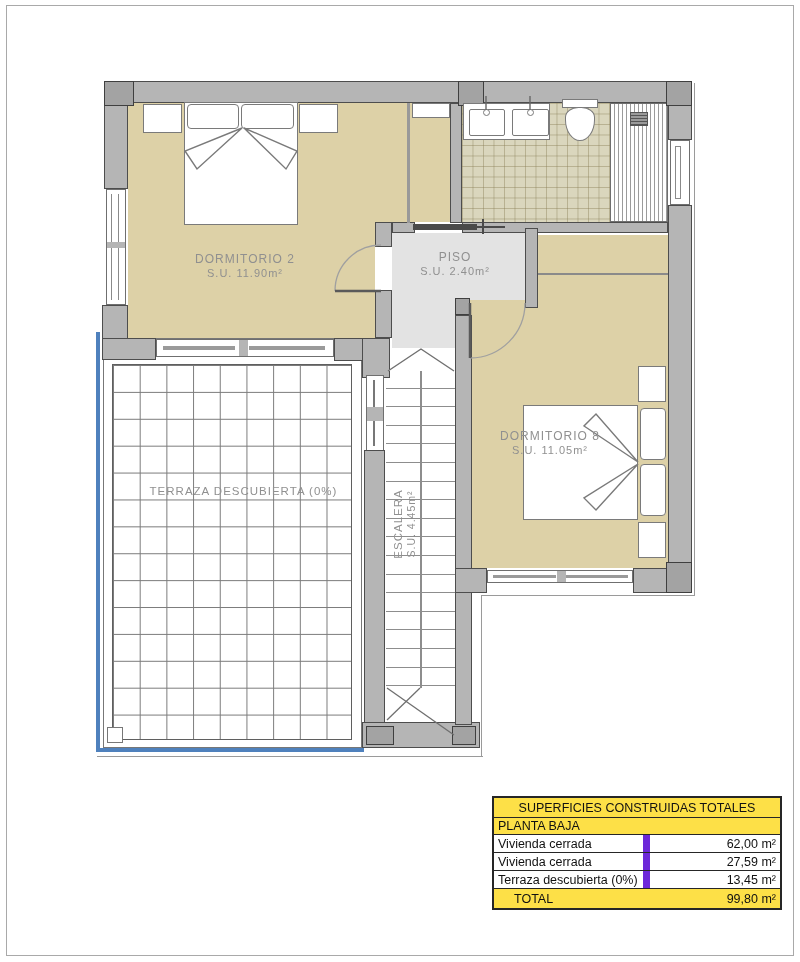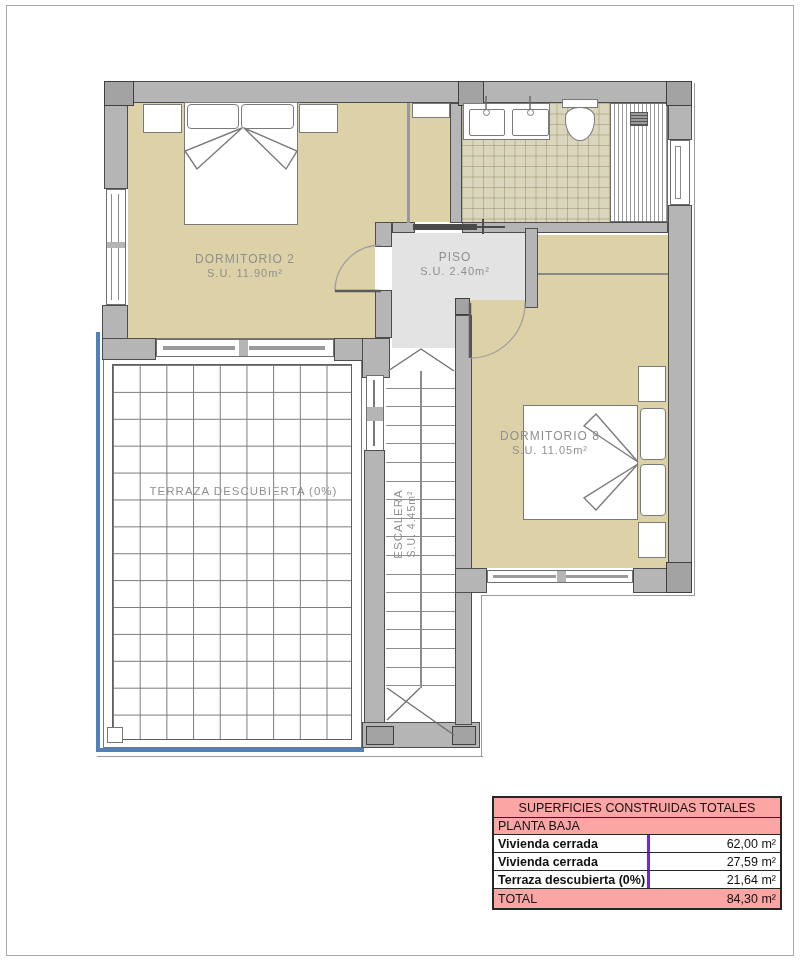--- a/index.html
+++ b/index.html
@@ -35,28 +35,28 @@
   .lbl{position:absolute;color:#909090;text-align:center;letter-spacing:1px;line-height:1.25;}
   .lbl .l1{font-size:12px;}
   .lbl .l2{font-size:11px;}
   .rot{transform:rotate(-90deg);}
   svg.ov{position:absolute;left:0;top:0;pointer-events:none;}
   
   .stable{position:absolute;left:492px;top:796px;width:290px;border:2px solid #262626;
           box-sizing:border-box;background:#fff;color:#111;font-size:12.5px;}
   .trow{display:flex;align-items:center;border-top:1px solid #262626;box-sizing:border-box;}
   .trow:first-child{border-top:none;}
-  .gray{background:#fca5a5;}
+  .gray{background:#fde047;}
   .thead{justify-content:center;height:19px;font-size:12.5px;}
   .tsec{height:17px;padding-left:4px;}
   .tdata{height:18px;}
-  .tdata .c1{flex:0 0 156px;padding-left:4px;border-right:3px solid #6d28d9;box-sizing:border-box;height:100%;display:flex;align-items:center;font-weight:bold;}
+  .tdata .c1{flex:0 0 156px;padding-left:4px;border-right:7px solid #6d28d9;box-sizing:border-box;height:100%;display:flex;align-items:center;}
   .tdata .c2{flex:1;text-align:right;padding-right:4px;}
   .ttotal{height:20px;border-top:1.5px solid #262626;}
-  .ttotal .c1{flex:0 0 156px;padding-left:4px;}
+  .ttotal .c1{flex:0 0 156px;padding-left:20px;}
   .ttotal .c2{flex:1;text-align:right;padding-right:4px;}
 </style>
 </head>
 <body>
 
 <div class="page">
   <div class="pageborder"></div>
 
   <div class="f beige" style="left:128px;top:103px;width:247px;height:235px;"></div>
   <div class="f beige" style="left:375px;top:103px;width:75px;height:119px;"></div>
@@ -214,20 +214,20 @@
     <div class="trow tdata">
       <span class="c1">Vivienda cerrada</span>
       <span class="c2">62,00 m²</span>
     </div>
     <div class="trow tdata">
       <span class="c1">Vivienda cerrada</span>
       <span class="c2">27,59 m²</span>
     </div>
     <div class="trow tdata">
       <span class="c1">Terraza descubierta (0%)</span>
-      <span class="c2">21,64 m²</span>
+      <span class="c2">13,45 m²</span>
     </div>
     <div class="trow ttotal gray">
       <span class="c1">TOTAL</span>
-      <span class="c2">84,30 m²</span>
+      <span class="c2">99,80 m²</span>
     </div>
   </div>
 </div>
 
 </body></html>

